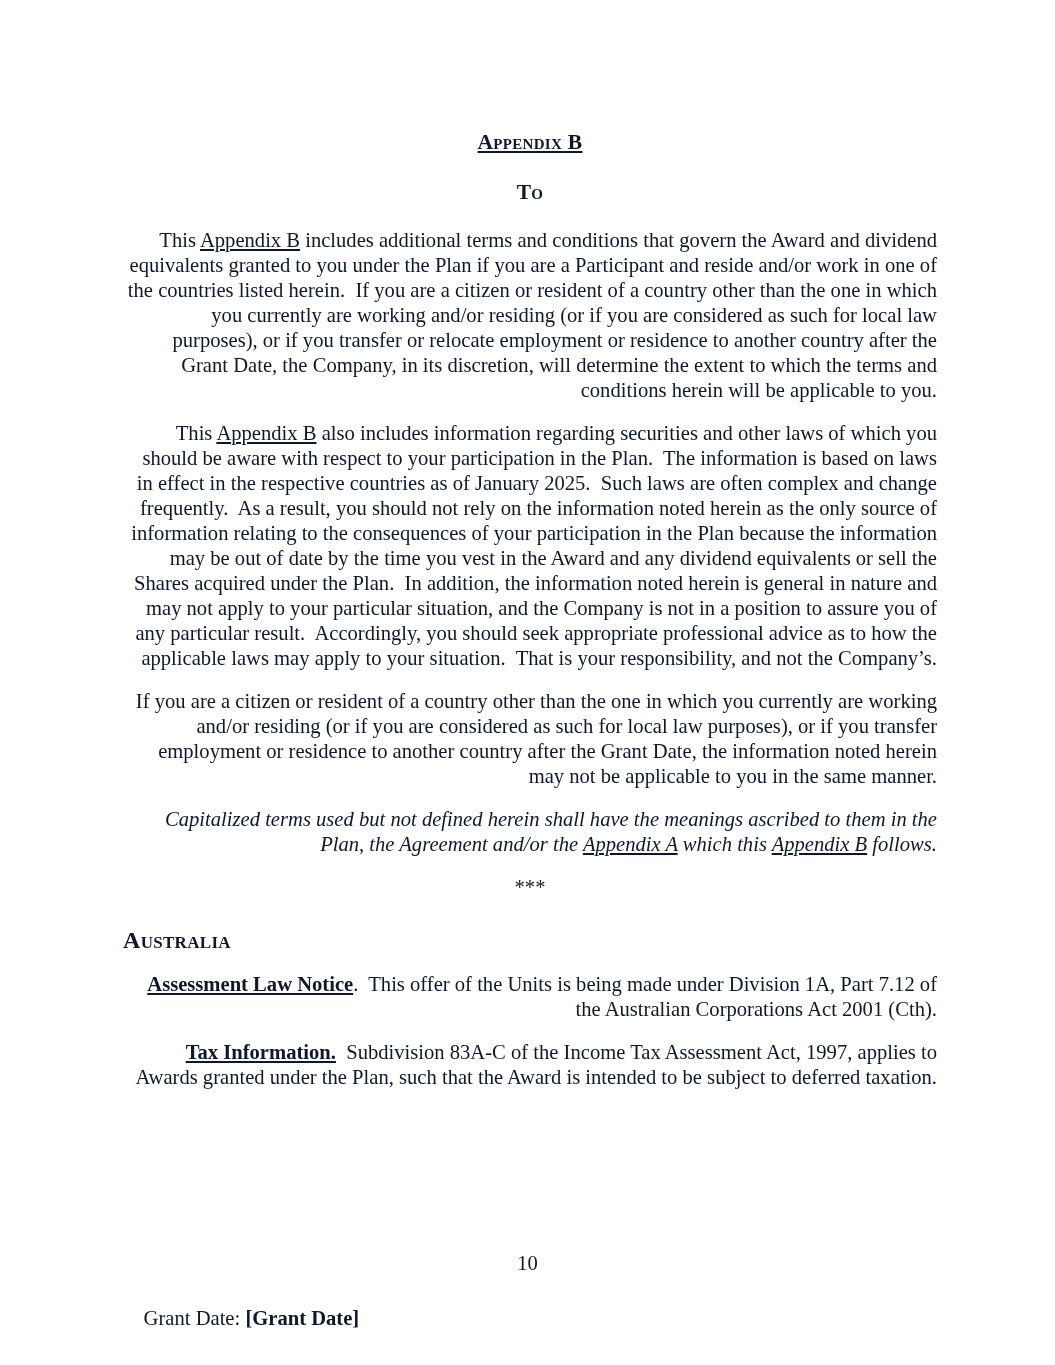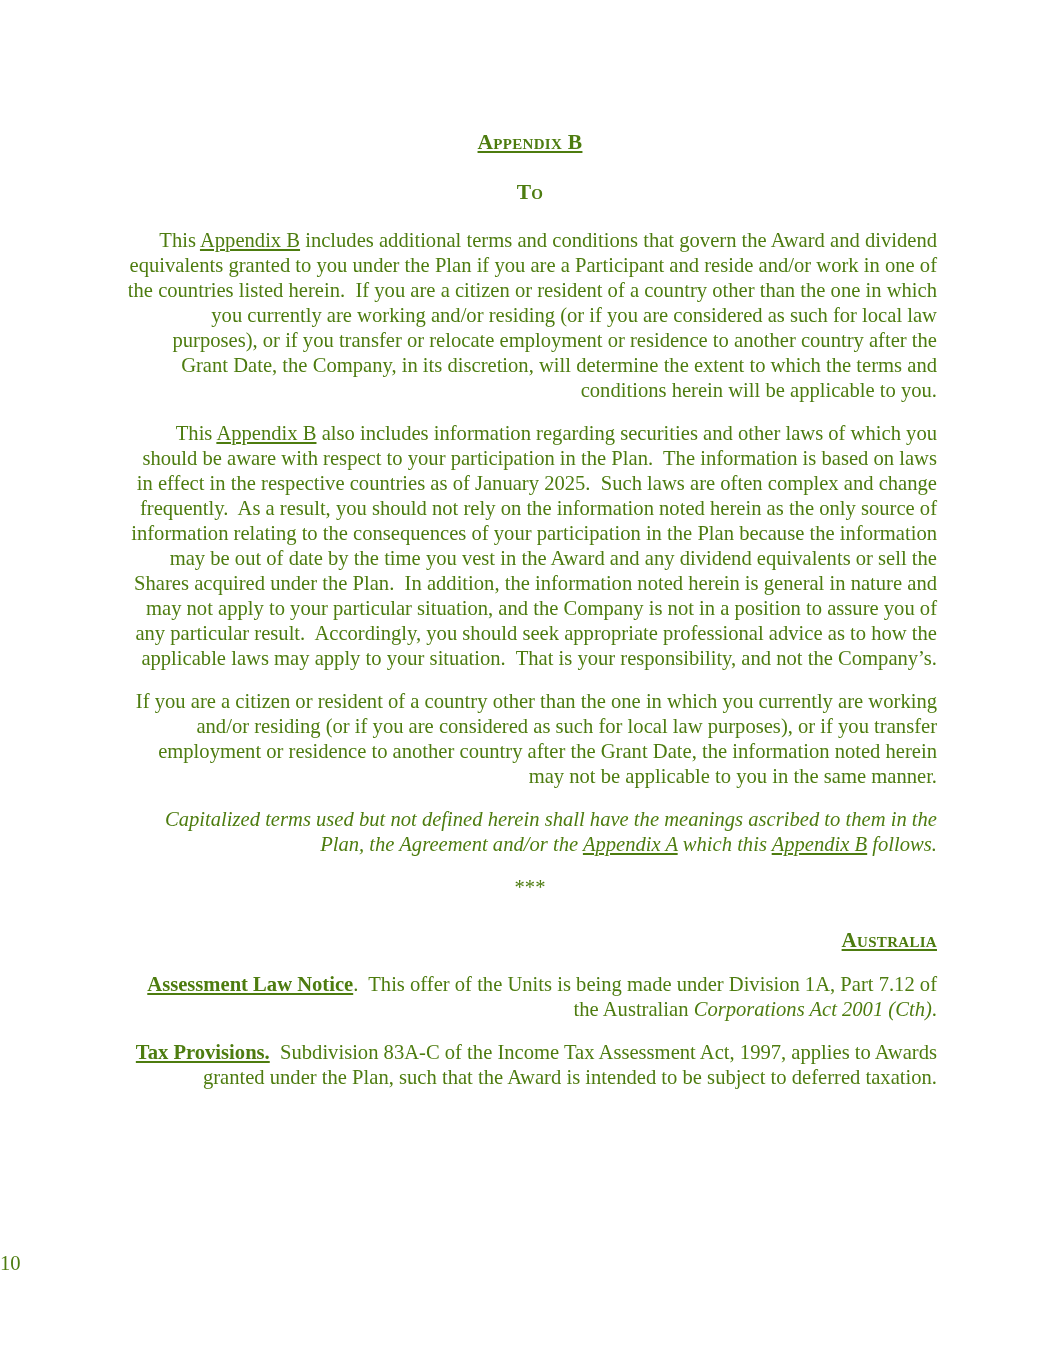--- a/index.html
+++ b/index.html
@@ -5,21 +5,21 @@
   html, body {
     margin: 0;
     padding: 0;
     background: #ffffff;
   }
   .page {
     position: relative;
     width: 1055px;
     height: 1365px;
     background: #ffffff;
-    color: #4d7c0f;
+    color: #0f172a;
     font-family: "Liberation Serif", "DejaVu Serif", serif;
     font-size: 20.6px;
     overflow: hidden;
     box-sizing: border-box;
   }
   .content {
     position: absolute;
     left: 123px;
     top: 128px;
     width: 814px;
@@ -44,34 +44,34 @@
     line-height: 25px;
     white-space: pre-wrap;
     text-align: right;
   }
   .separator {
     text-align: center;
     line-height: 25px;
     margin: 0 0 18px 0;
   }
   .country-heading {
-    text-align: right;
+    text-align: left;
     font-weight: bold;
     font-variant: small-caps;
-    font-size: 21px;
+    font-size: 24px;
     line-height: 28px;
-    text-decoration: underline;
     margin: 26px 0 18px 0;
     letter-spacing: 0.3px;
   }
   .page-number {
     position: absolute;
     left: 0;
     top: 1251px;
     width: 1055px;
+    text-align: center;
     line-height: 25px;
   }
   .grant-date-line {
     position: absolute;
     left: 123px;
     top: 1281px;
     line-height: 25px;
     white-space: pre-wrap;
   }
   .grant-date-line .value {
@@ -94,21 +94,24 @@
     <p class="body-par"><span>This </span><span style="text-decoration: underline;">Appendix B</span><span> also includes information regarding securities and other laws of which you should be aware with respect to your participation in the Plan.  The information is based on laws in effect in the respective countries as of January 2025.  Such laws are often complex and change frequently.  As a result, you should not rely on the information noted herein as the only source of information relating to the consequences of your participation in the Plan because the information may be out of date by the time you vest in the Award and any dividend equivalents or sell the Shares acquired under the Plan.  In addition, the information noted herein is general in nature and may not apply to your particular situation, and the Company is not in a position to assure you of any particular result.  Accordingly, you should seek appropriate professional advice as to how the applicable laws may apply to your situation.  That is your responsibility, and not the Company’s.</span></p>
 
     <p class="body-par"><span>If you are a citizen or resident of a country other than the one in which you currently are working and/or residing (or if you are considered as such for local law purposes), or if you transfer employment or residence to another country after the Grant Date, the information noted herein may not be applicable to you in the same manner.</span></p>
 
     <p class="body-par"><span style="font-style: italic;">Capitalized terms used but not defined herein shall have the meanings ascribed to them in the Plan, the Agreement and/or the </span><span style="text-decoration: underline; font-style: italic;">Appendix A</span><span style="font-style: italic;"> which this </span><span style="text-decoration: underline; font-style: italic;">Appendix B</span><span style="font-style: italic;"> follows.</span></p>
 
     <div class="separator">***</div>
 
     <div class="country-heading">Australia</div>
 
-    <p class="body-par"><span style="text-decoration: underline; font-weight: bold;">Assessment Law Notice</span><span>.  This offer of the Units is being made under Division 1A, Part 7.12 of the Australian </span><span style="font-style: italic;">Corporations Act 2001 (Cth)</span><span>.</span></p>
+    <p class="body-par"><span style="text-decoration: underline; font-weight: bold;">Assessment Law Notice</span><span>.  This offer of the Units is being made under Division 1A, Part 7.12 of the Australian </span><span style="">Corporations Act 2001 (Cth)</span><span>.</span></p>
 
-    <p class="body-par"><span style="text-decoration: underline; font-weight: bold;">Tax Provisions.</span><span>  Subdivision 83A-C of the Income Tax Assessment Act, 1997, applies to Awards granted under the Plan, such that the Award is intended to be subject to deferred taxation.</span></p>
+    <p class="body-par"><span style="text-decoration: underline; font-weight: bold;">Tax Information.</span><span>  Subdivision 83A-C of the Income Tax Assessment Act, 1997, applies to Awards granted under the Plan, such that the Award is intended to be subject to deferred taxation.</span></p>
 
   </div>
 
   <div class="page-number">10</div>
 
+  <div class="grant-date-line">
+    <span>Grant Date: </span><span class="value">[Grant Date]</span>
+  </div>
 </div>
 
 </body></html>

